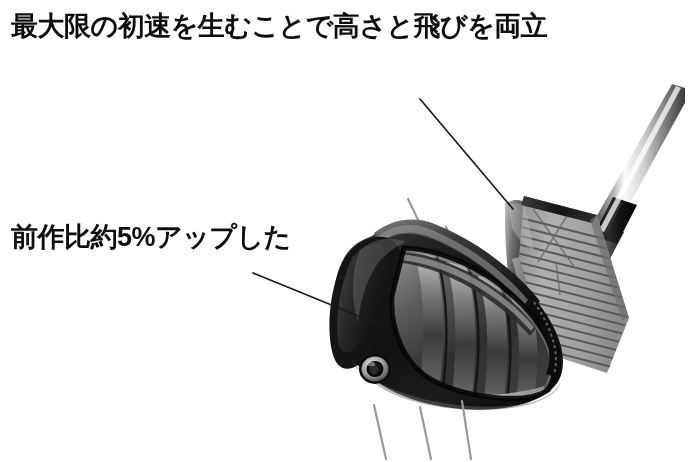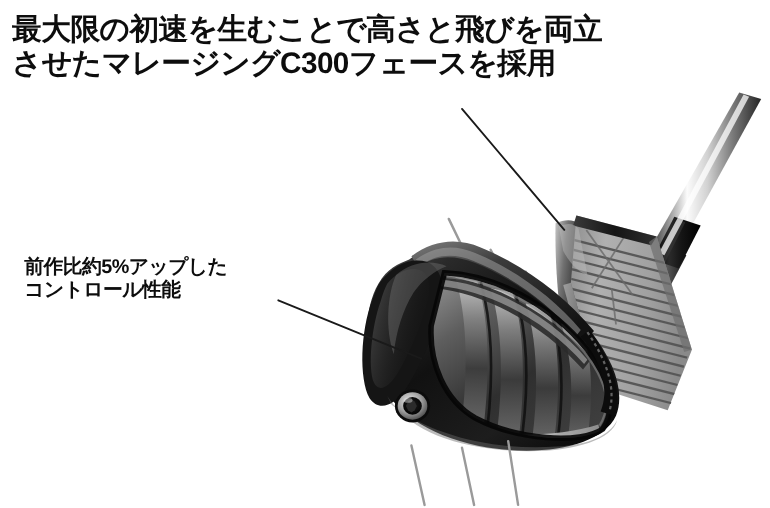--- a/index.html
+++ b/index.html
@@ -9,40 +9,38 @@
     background:#ffffff;
     font-family:"Liberation Sans","DejaVu Sans",sans-serif;
     overflow:hidden;
     position:relative;
   }
   #stage{
     position:relative;
     width:685px;height:462px;
     background:#ffffff;
     overflow:hidden;
-    padding-left:16px;
   }
 
   
   .callout{
     position:absolute;
     color:#0d0d0d;
     font-weight:700;
     letter-spacing:-0.5px;
     white-space:nowrap;
     line-height:1.16;
   }
   #callout-top{
     left:11px; top:11px;
     font-size:27px;
   }
   #callout-left{
-    left:11px; top:232px;
-    font-size:18px;
-    margin-left:11px;
+    left:11px; top:222px;
+    font-size:27px;
   }
   .callout .line{display:block;}
 
   
   #art{
     position:absolute;
     left:0; top:0;
     width:700px; height:462px;
     pointer-events:none;
   }
@@ -274,21 +272,19 @@
     </g>
 
     <g stroke="#1a1a1a" stroke-width="1.7" stroke-linecap="round">
       <line x1="420" y1="99" x2="513" y2="209"></line>
       <line x1="253" y1="273" x2="383" y2="326"></line>
     </g>
   </svg>
 
   <div id="callout-top" class="callout">
     <span class="line">最大限の初速を生むことで高さと飛びを両立</span>
-    <span class="line">させたマレージングC300フェースを採用</span>
   </div>
 
   <div id="callout-left" class="callout">
     <span class="line">前作比約5%アップした</span>
-    <span class="line">コントロール性能</span>
   </div>
 
 </div>
 
 </body></html>

